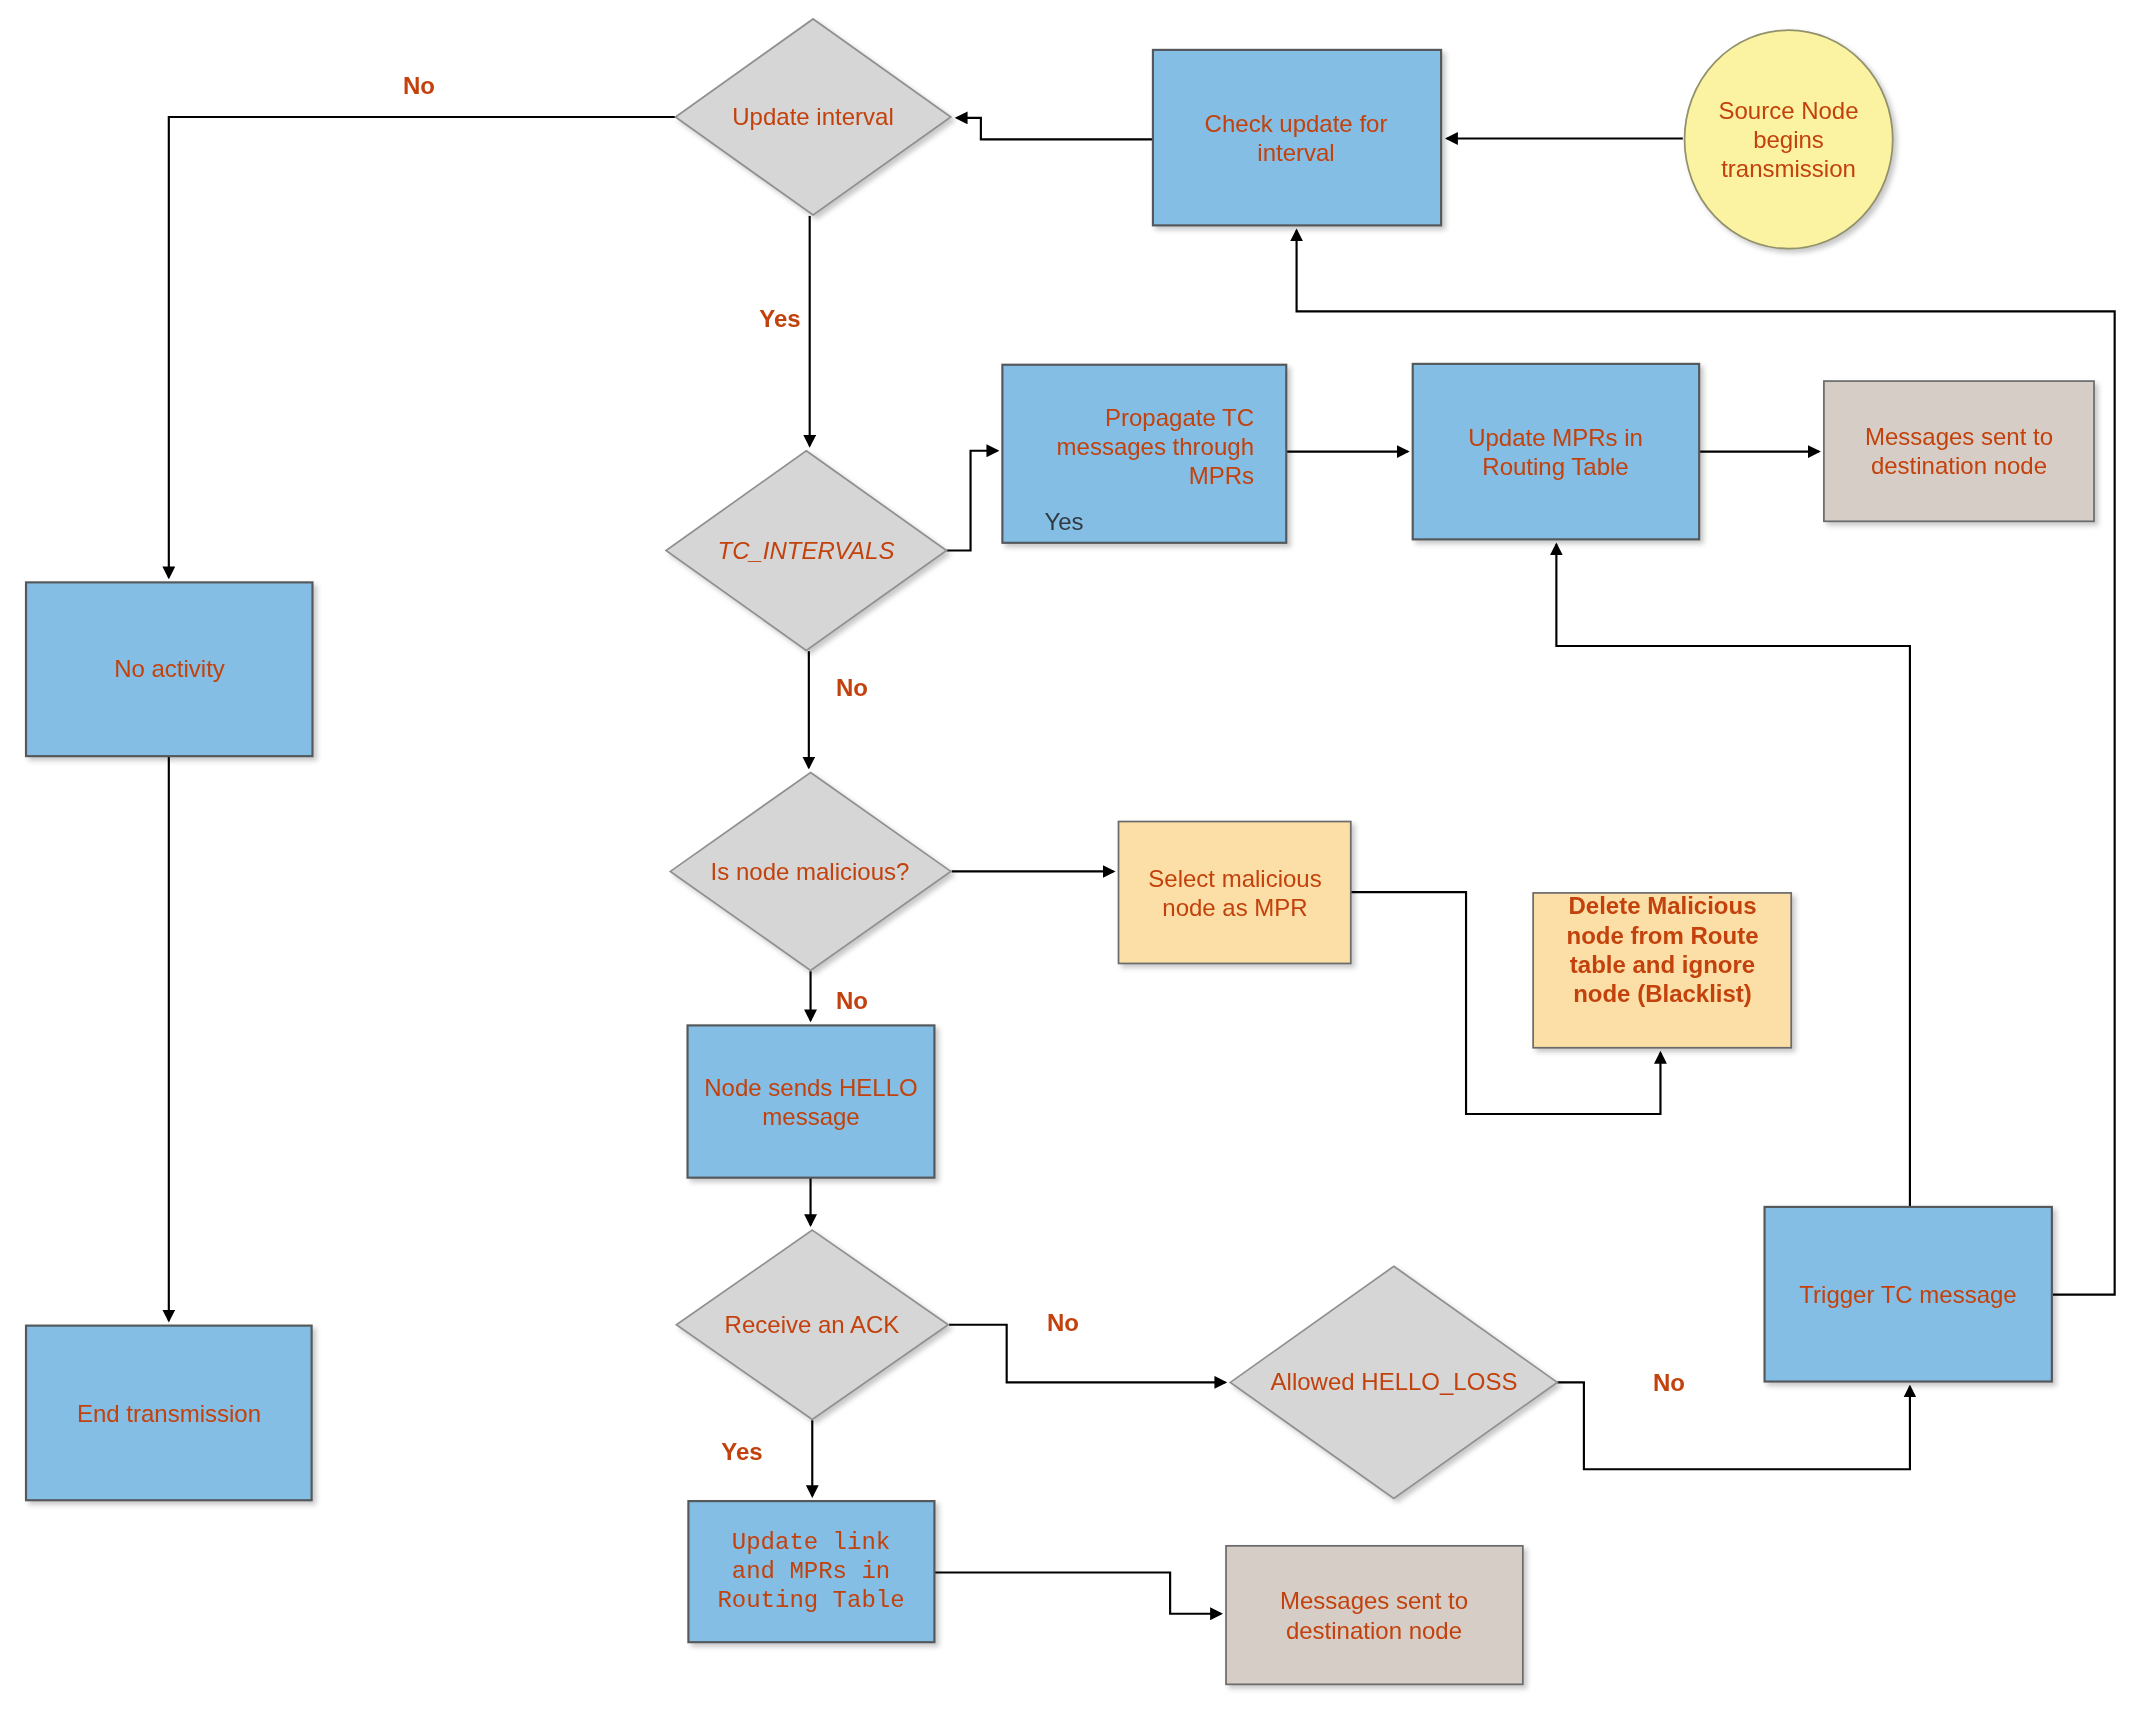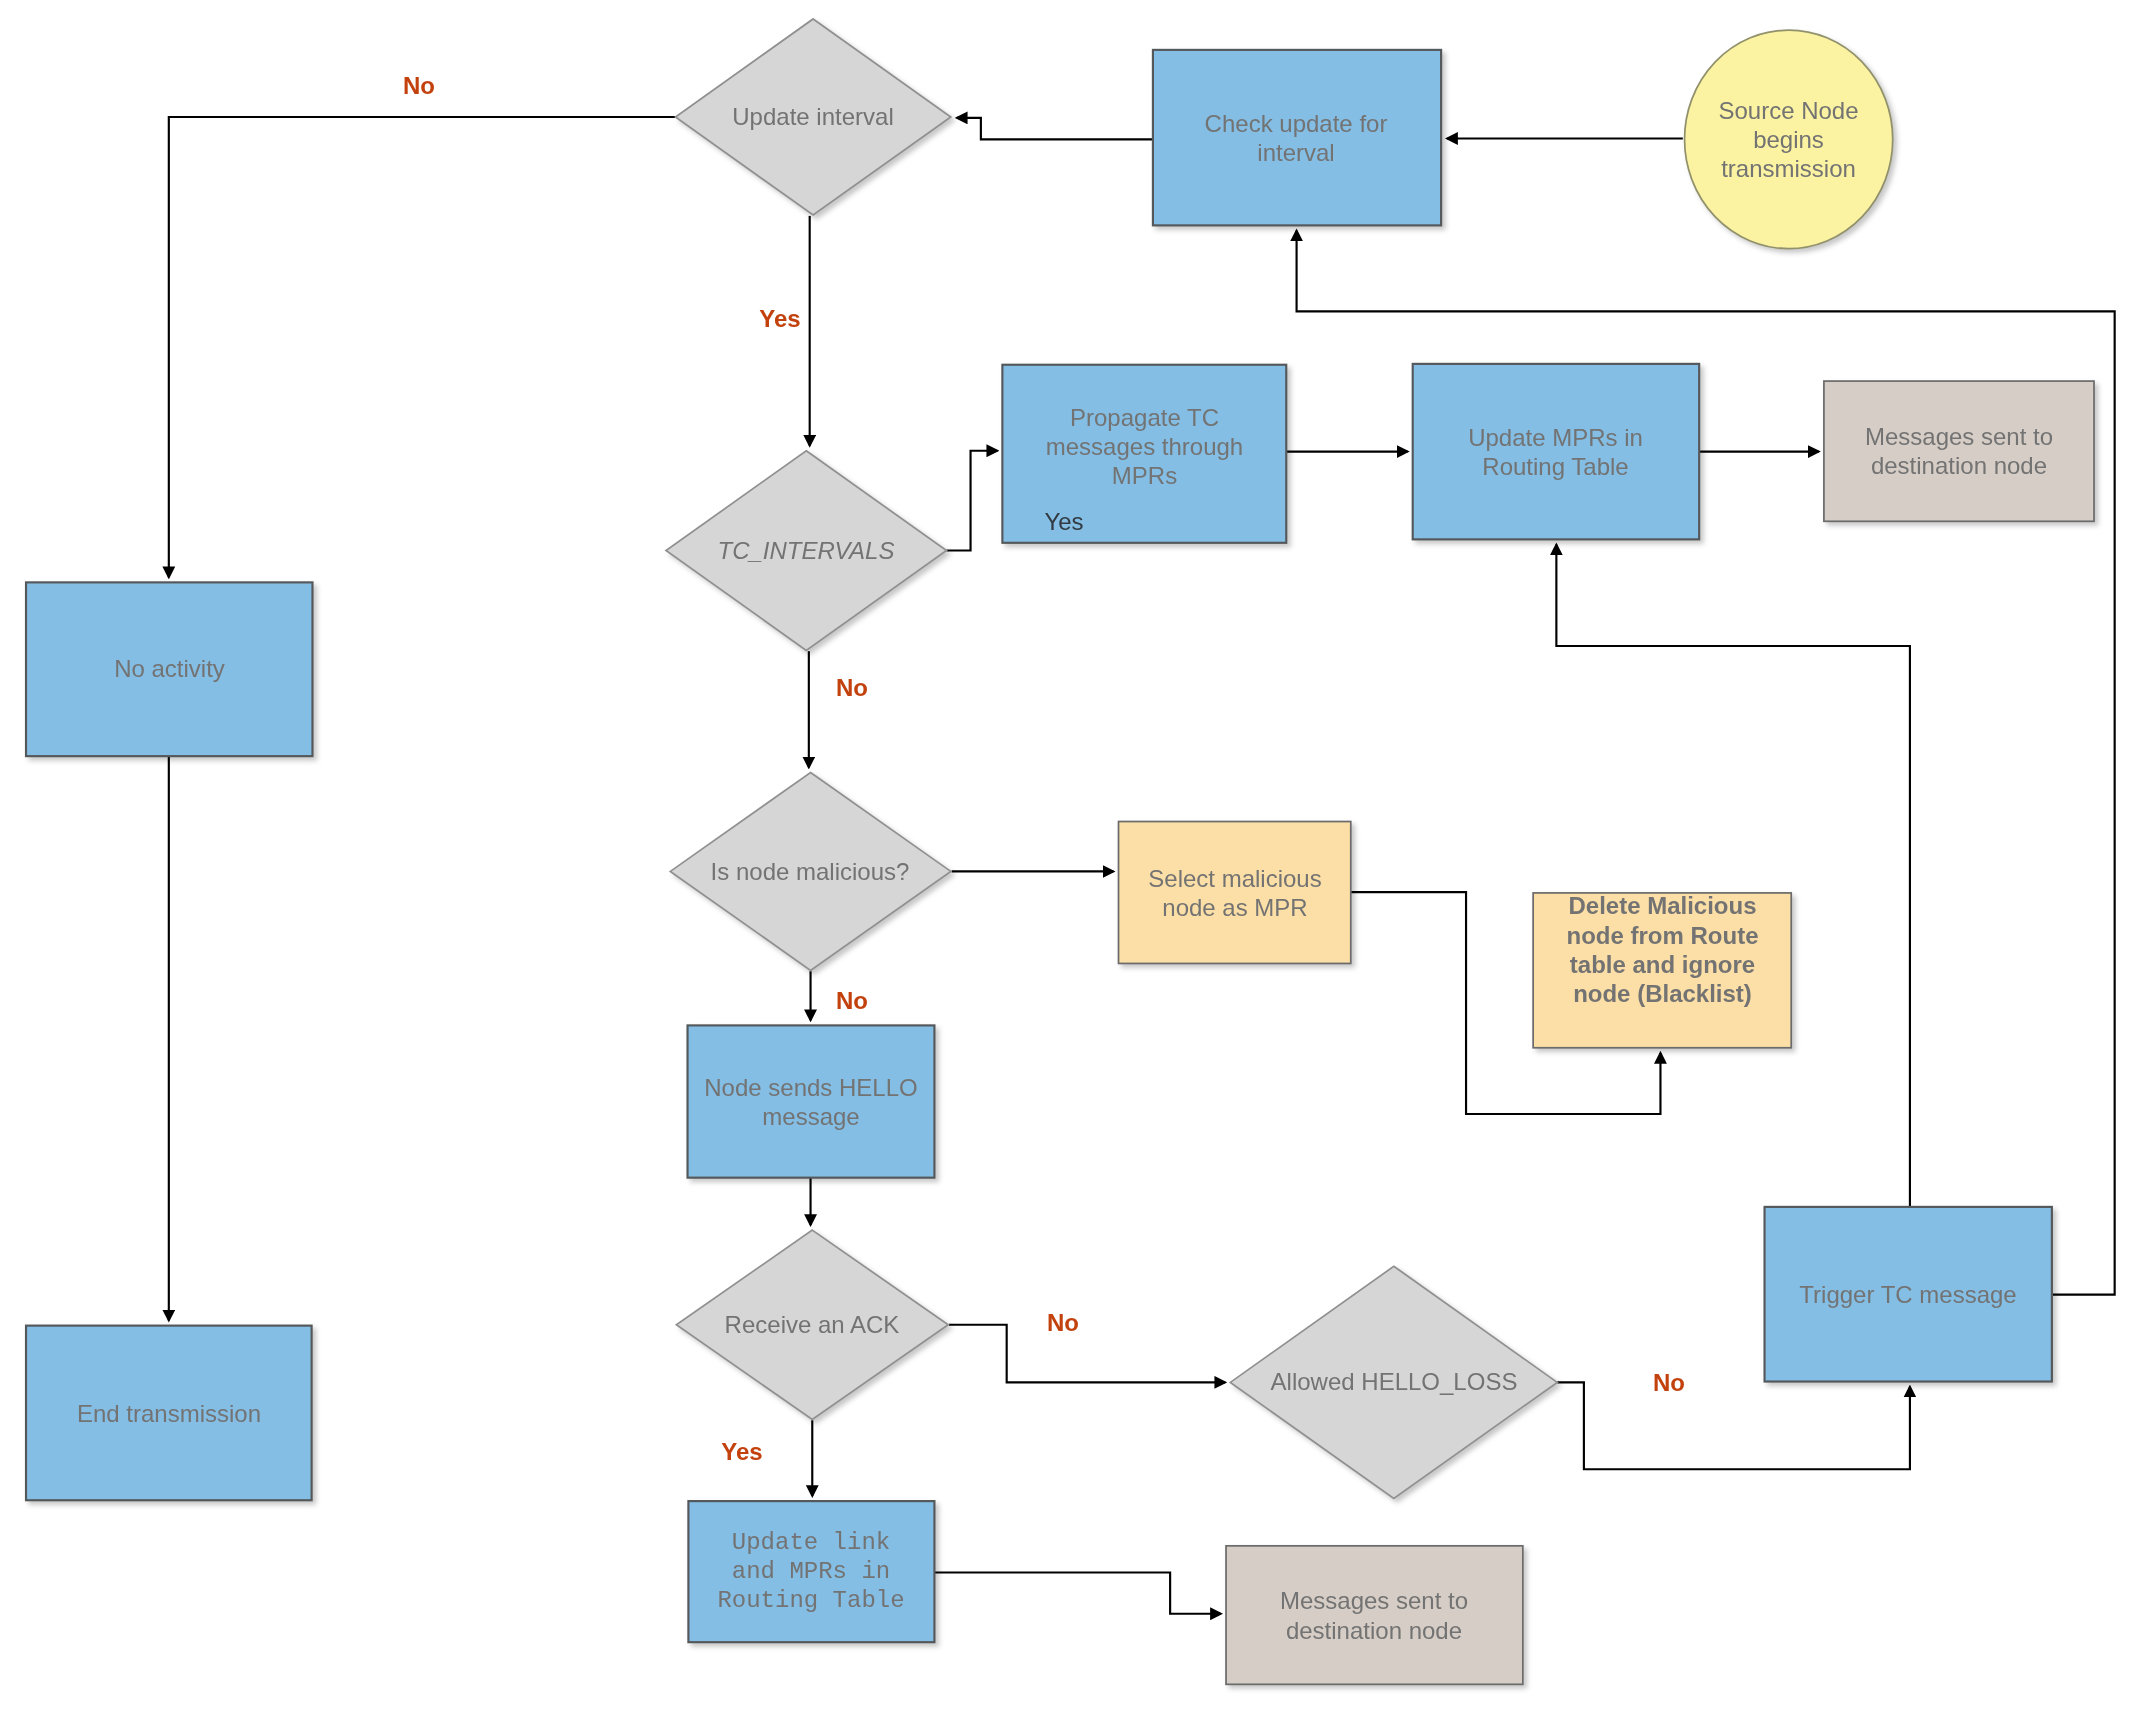--- a/index.html
+++ b/index.html
@@ -7,21 +7,21 @@
           font-family:"Liberation Sans", sans-serif;overflow:hidden;}
   #wires{position:absolute;left:0;top:0;width:2151px;height:1711px;}
   .shape{filter:drop-shadow(4px 4px 3px rgba(0,0,0,0.22));}
   .blue{fill:#84BEE4;stroke:#54585B;stroke-width:2.5;}
   .gray{fill:#D6D6D6;stroke:#909090;stroke-width:2;}
   .orange{fill:#FCDFA6;stroke:#6B6B6B;stroke-width:2;}
   .tan{fill:#D6CEC6;stroke:#6B6B6B;stroke-width:2;}
   .yellow{fill:#FBF2A2;stroke:#91916B;stroke-width:2;}
   .edge{fill:none;stroke:#000000;stroke-width:2.5;}
   .nlabel{position:absolute;display:flex;align-items:center;justify-content:center;
-          text-align:center;color:#737373;font-size:24px;line-height:1.22;}
+          text-align:center;color:#c2410c;font-size:24px;line-height:1.22;}
   .elabel{position:absolute;transform:translate(-50%,-50%);color:#c2410c;
           font-size:24px;font-weight:bold;white-space:nowrap;}
   .elabel.plain{font-weight:normal;color:#323A42;}
 </style>
 </head>
 <body>
 
 <div id="canvas">
 
   <svg id="wires" xmlns="http://www.w3.org/2000/svg" viewBox="0 0 2500 1989">
@@ -74,21 +74,21 @@
       <rect class="tan shape" x="1425" y="1797" width="345" height="161"></rect>
     </g>
   </svg>
 
   <div class="nlabel" style="left:1711px;top:30px;width:155px;height:219px;">Source Node begins transmission</div>
   <div class="nlabel" style="left:1193px;top:50px;width:206px;height:176px;">Check update for interval</div>
   <div class="nlabel" style="left:684px;top:19px;width:258px;height:196px;">Update interval</div>
   <div class="nlabel" style="left:26px;top:582px;width:287px;height:174px;">No activity</div>
   <div class="nlabel" style="left:26px;top:1326px;width:286px;height:175px;">End transmission</div>
   <div class="nlabel" style="left:677px;top:451px;width:258px;height:200px;font-style:italic;">TC_INTERVALS</div>
-  <div class="nlabel" style="left:1035px;top:365px;width:219px;height:163px;">Propagate TC messages through MPRs</div>
+  <div class="nlabel" style="left:1035px;top:365px;width:219px;height:163px;text-align:right;">Propagate TC messages through MPRs</div>
   <div class="nlabel" style="left:1448px;top:364px;width:215px;height:176px;">Update MPRs in Routing Table</div>
   <div class="nlabel" style="left:1847px;top:381px;width:224px;height:140px;">Messages sent to destination node</div>
   <div class="nlabel" style="left:681px;top:773px;width:258px;height:198px;">Is node malicious?</div>
   <div class="nlabel" style="left:1136px;top:822px;width:198px;height:142px;">Select malicious node as MPR</div>
   <div class="nlabel" style="left:1555px;top:893px;width:215px;height:114px;font-weight:bold;">Delete Malicious node from Route table and ignore node (Blacklist)</div>
   <div class="nlabel" style="left:683px;top:1230px;width:258px;height:189px;">Receive an ACK</div>
   <div class="nlabel" style="left:690px;top:1026px;width:242px;height:152px;">Node sends HELLO message</div>
   <div class="nlabel" style="left:1239px;top:1266px;width:310px;height:232px;">Allowed HELLO_LOSS</div>
   <div class="nlabel" style="left:1779px;top:1207px;width:258px;height:175px;">Trigger TC message</div>
   <div class="nlabel" style="left:708px;top:1501px;width:206px;height:141px;font-family:Liberation Mono, monospace;">Update link and MPRs in Routing Table</div>

